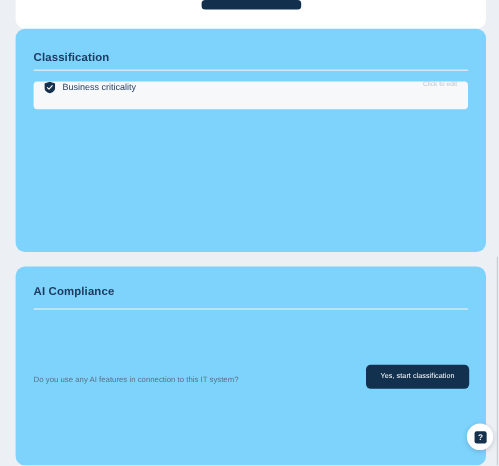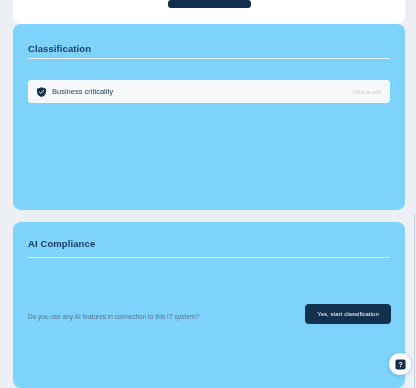--- a/index.html
+++ b/index.html
@@ -72,23 +72,21 @@
   
   .crit-row {
     position: absolute;
     left: 15px;
     top: 44px;
     width: 362px;
     height: 23px;
     background: #f7f8fa;
     border-radius: 3px;
     display: flex;
-    align-items: center;
     padding: 0 9px;
-    margin-top: 12px;
   }
   .shield-icon {
     width: 9px;
     height: 10px;
     flex: 0 0 auto;
     display: block;
   }
   .crit-label {
     margin-left: 6px;
     font-size: 7.5px;

